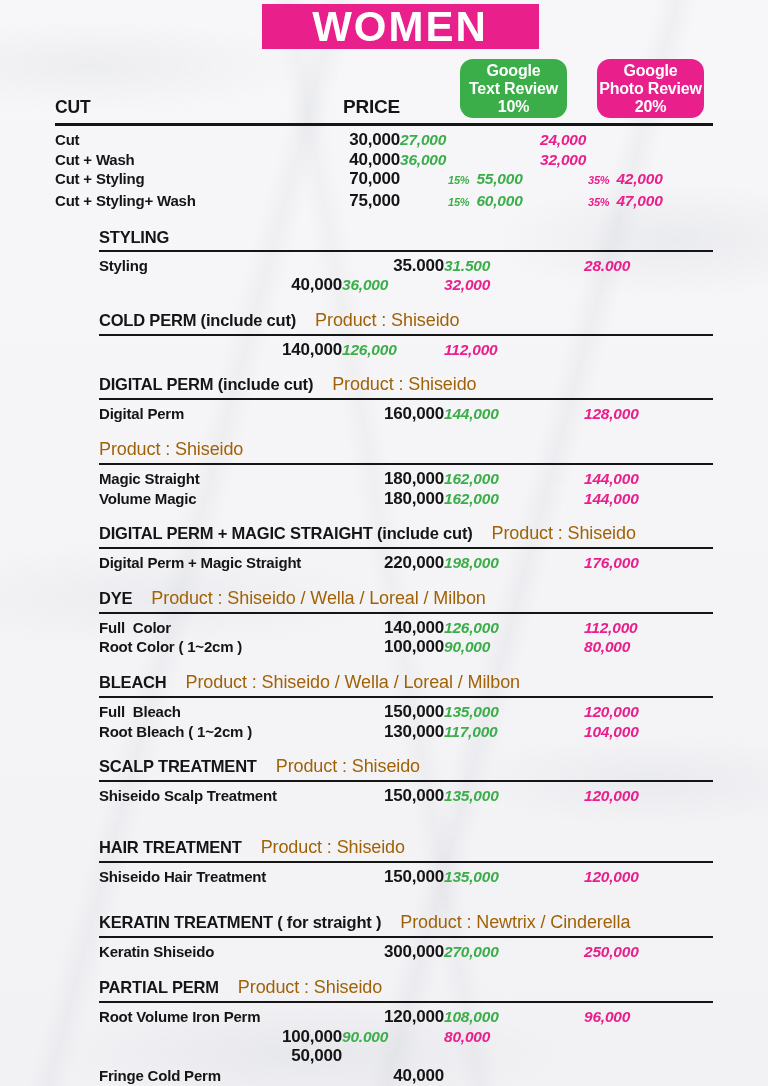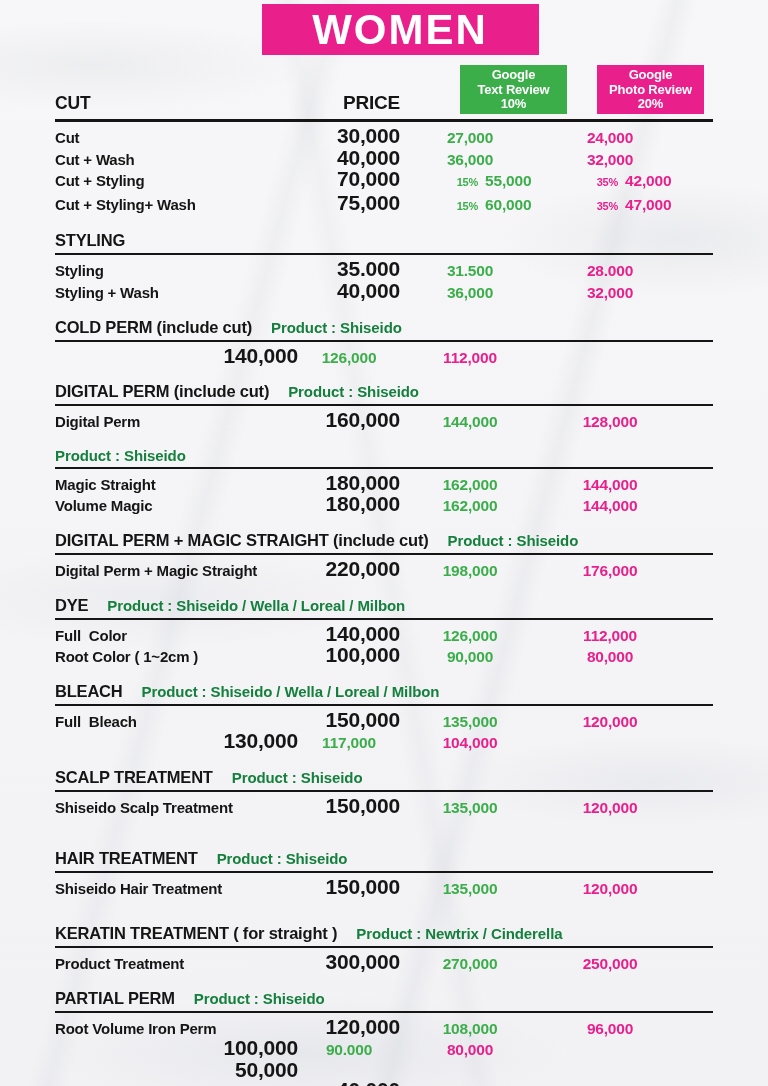--- a/index.html
+++ b/index.html
@@ -16,55 +16,55 @@
       radial-gradient(ellipse 300px 70px at 85% 72%, rgba(150,156,168,0.10), transparent 65%),
       radial-gradient(ellipse 400px 90px at 40% 97%, rgba(150,156,168,0.12), transparent 65%),
       linear-gradient(105deg, transparent 30%, rgba(140,146,158,0.07) 32%, transparent 34%, transparent 62%, rgba(140,146,158,0.08) 64%, transparent 66%),
       linear-gradient(80deg, transparent 48%, rgba(140,146,158,0.06) 50%, transparent 52%),
       linear-gradient(180deg, #f7f7f9 0%, #f2f2f5 100%);
   }
   .page { padding:0 55px; }
 
   
   .banner {
-    width:277px; height:51px; margin:4px auto 0; transform:translateX(16px);
+    width:277px; height:45px; margin:4px auto 0; transform:translateX(16px);
     background:var(--pink); color:#fff; display:flex; align-items:center; justify-content:center;
     font-weight:bold; font-size:42px; letter-spacing:2px;
   }
 
   
   .grid { display:grid; grid-template-columns:243px 102px 140px 140px 33px; }
 
   .head-row { margin-top:10px; align-items:end; border-bottom:3px solid var(--ink); padding-bottom:5px; }
   .head-cut   { font-weight:bold; font-size:17.5px; letter-spacing:-0.2px; }
   .head-price { font-weight:bold; font-size:19px; text-align:right; letter-spacing:-0.2px; }
   .badge {
-    width:107px; border-radius:0; padding:3px 2px 2px;
-    color:#fff; font-weight:bold; font-size:13px; line-height:1.13;
+    width:107px; border-radius:13px; padding:3px 2px 2px;
+    color:#fff; font-weight:bold; font-size:16px; line-height:1.13;
     text-align:center; white-space:pre-line; letter-spacing:-0.2px;
     justify-self:end;
   }
   .badge.green { background:var(--green); transform:translateX(27px); }
   .badge.pink  { background:var(--pink);  transform:translateX(24px); }
 
   
-  .sections .section { margin-top:15px; }
+  .sections .section { margin-top:15px;margin-left:44px; }
   .sections .section:nth-child(9)  { margin-top:31px; }  
   .sections .section:nth-child(10) { margin-top:26px; }  
   .sec-head { display:flex; align-items:baseline; gap:19px;
               border-bottom:2.5px solid var(--ink); padding-bottom:3px; }
   .sec-title { font-weight:bold; font-size:16.5px; letter-spacing:-0.2px; white-space:pre; }
-  .sec-product { font-size:15px; font-weight:bold; color:#15803d; letter-spacing:-0.1px; }
+  .sec-product { font-size:18px; font-weight:normal; color:#a16207; letter-spacing:-0.1px; }
 
   .rows { padding-top:4px; }
   .row { align-items:baseline; line-height:19.6px; }
   .row .name  { font-weight:bold; font-size:15px; letter-spacing:-0.2px; white-space:pre; }
-  .row .price { font-weight:bold; font-size:21px; text-align:right; letter-spacing:-0.2px; }
-  .row .rev   { display:flex; justify-content:center; align-items:baseline; gap:7px;
-                font-weight:bold; font-size:15.5px; letter-spacing:-0.2px; }
+  .row .price { font-weight:bold; font-size:17px; text-align:right; letter-spacing:-0.2px; }
+  .row .rev   { display:flex; justify-content:flex-start; align-items:baseline; gap:7px;
+                font-weight:bold; font-size:15.5px; letter-spacing:-0.2px;font-style:italic; }
   .row .rev.green { color:var(--green); }
   .row .rev.pink  { color:var(--pink); }
   .row .pct { font-size:11px; font-weight:bold;margin-left:48px; }
 </style>
 </head>
 <body>
 
 <div class="page">
 
   <div class="banner">WOMEN</div>
@@ -155,21 +155,20 @@
       <span class="val">31.500</span>
     </div>
     <div class="rev pink">
 
       <span class="val">28.000</span>
     </div>
     <div></div>
   </div>
 
   <div class="grid row">
-    <div class="name">Styling + Wash</div>
     <div class="price">40,000</div>
     <div class="rev green">
 
       <span class="val">36,000</span>
     </div>
     <div class="rev pink">
 
       <span class="val">32,000</span>
     </div>
     <div></div>
@@ -327,20 +326,21 @@
       <span class="val">135,000</span>
     </div>
     <div class="rev pink">
 
       <span class="val">120,000</span>
     </div>
     <div></div>
   </div>
 
   <div class="grid row">
+    <div class="name">Root Bleach ( 1~2cm )</div>
     <div class="price">130,000</div>
     <div class="rev green">
 
       <span class="val">117,000</span>
     </div>
     <div class="rev pink">
 
       <span class="val">104,000</span>
     </div>
     <div></div>
@@ -392,21 +392,21 @@
 </div>
   </div>
 
   <div class="section">
     <div class="sec-head">
       <span class="sec-title">KERATIN TREATMENT ( for straight )</span>
       <span class="sec-product">Product : Newtrix / Cinderella</span>
     </div>
     <div class="rows">
   <div class="grid row">
-    <div class="name">Product Treatment</div>
+    <div class="name">Keratin Shiseido</div>
     <div class="price">300,000</div>
     <div class="rev green">
 
       <span class="val">270,000</span>
     </div>
     <div class="rev pink">
 
       <span class="val">250,000</span>
     </div>
     <div></div>

